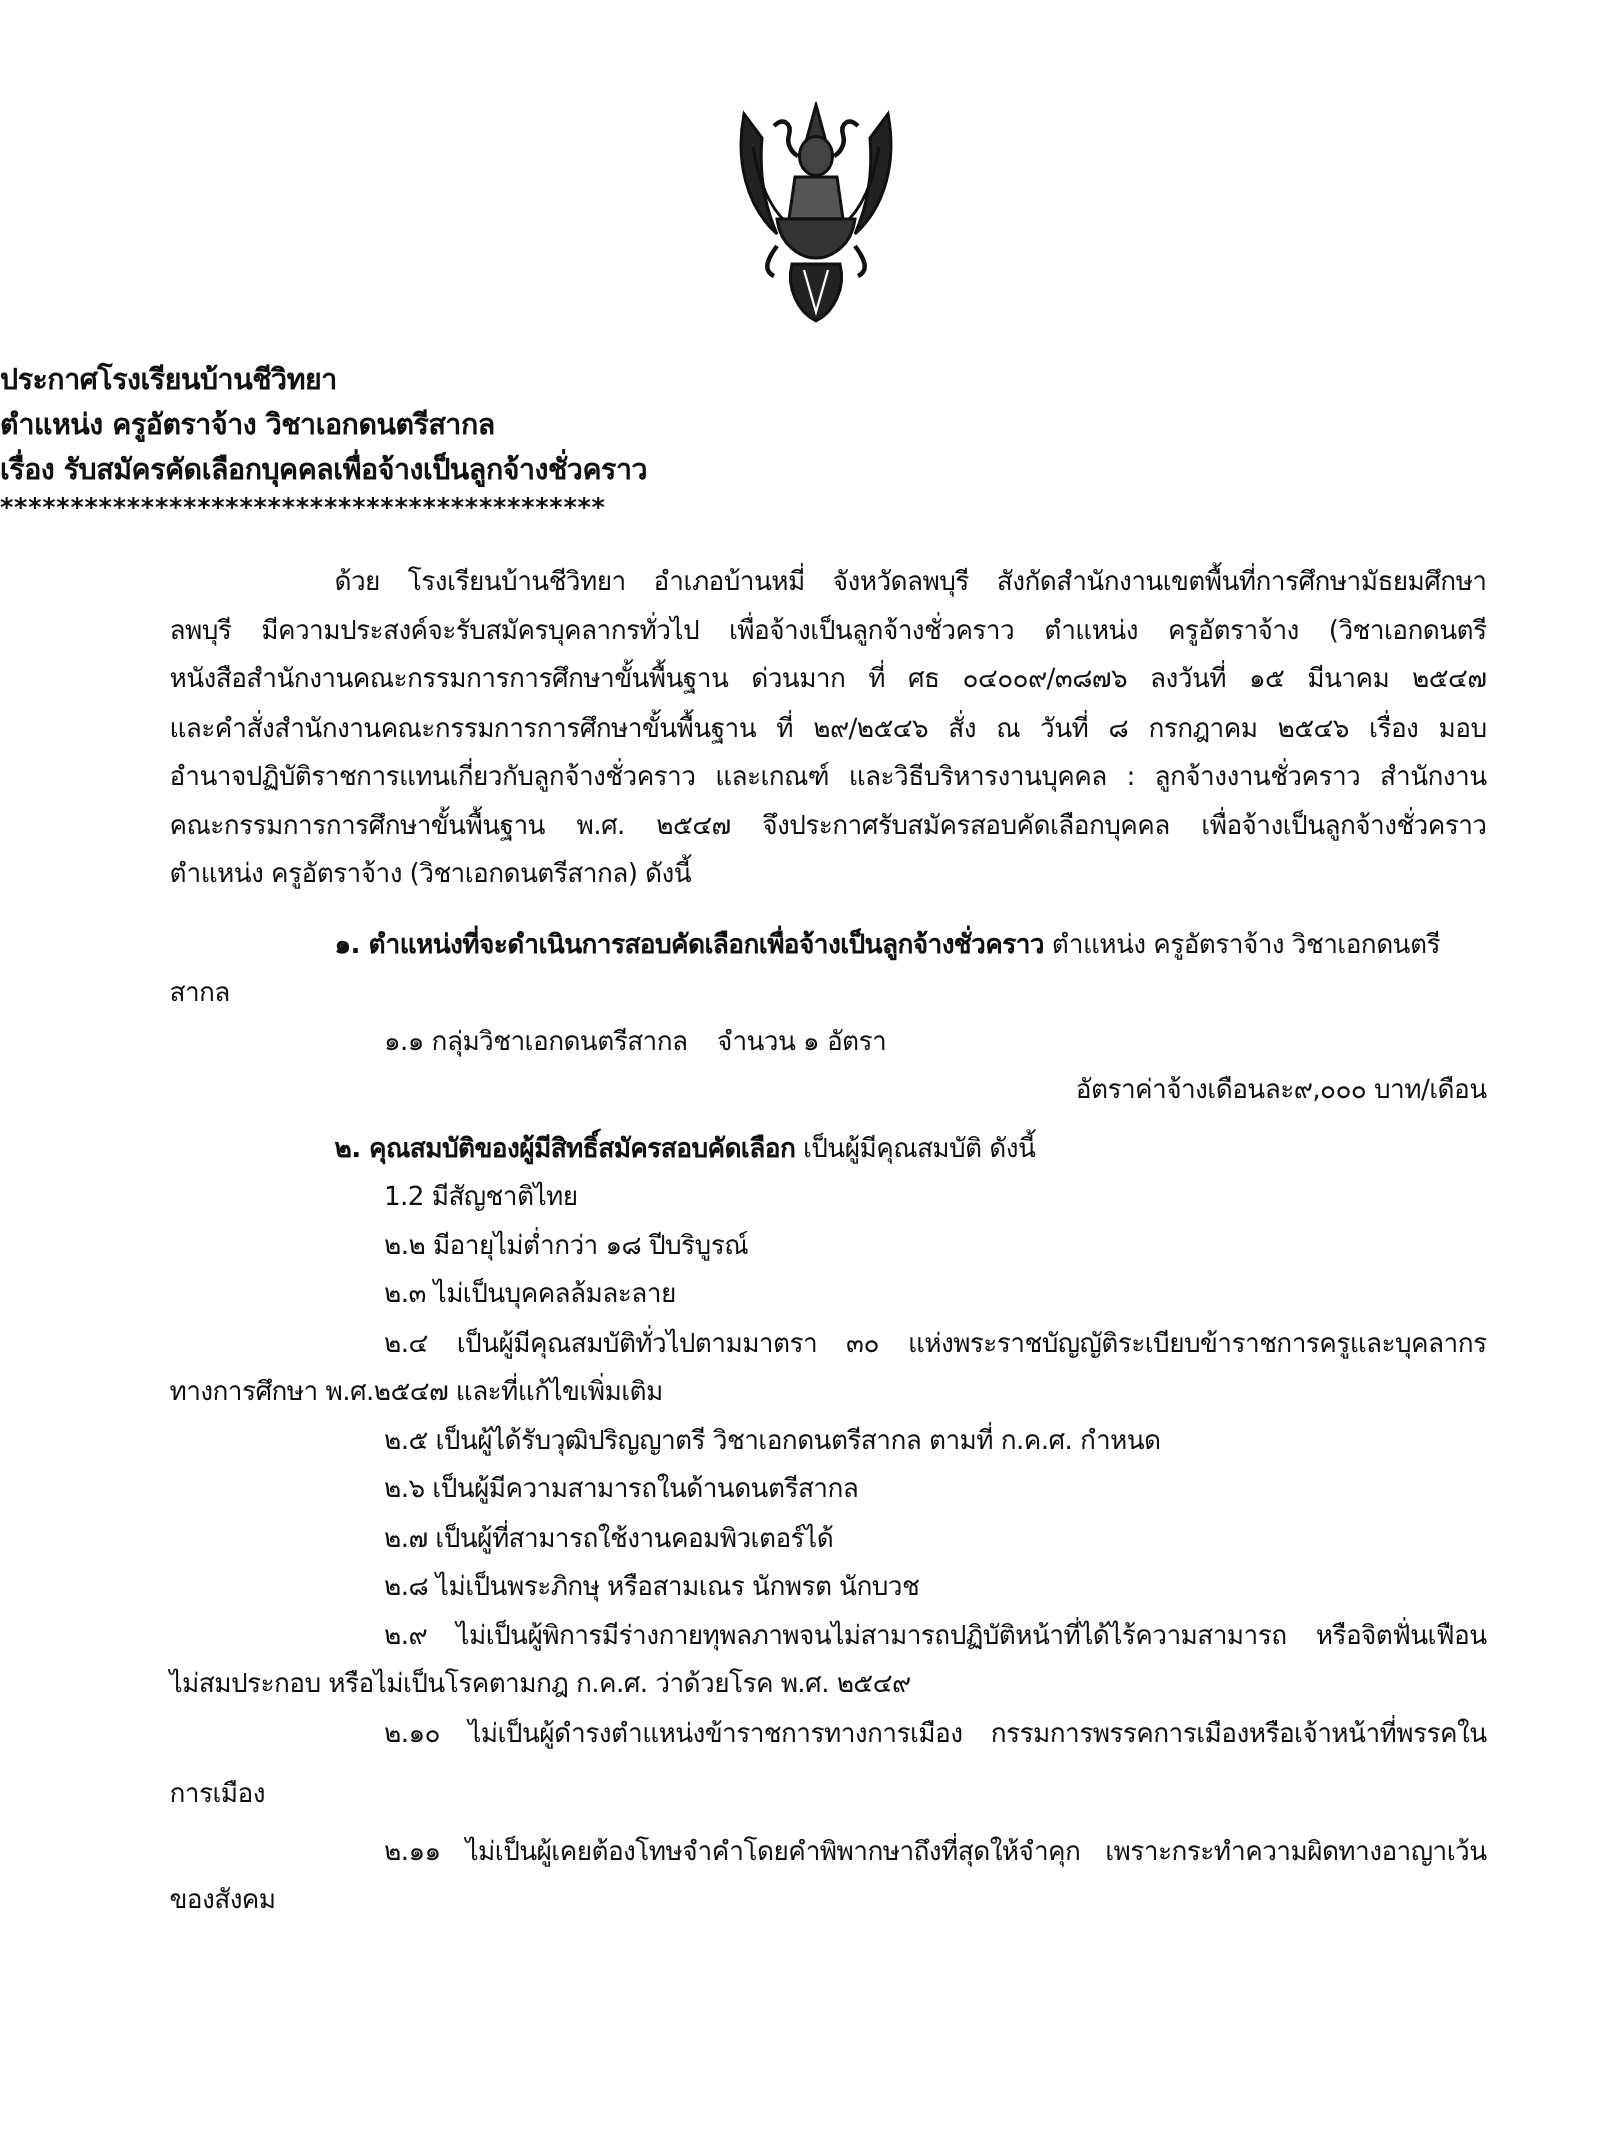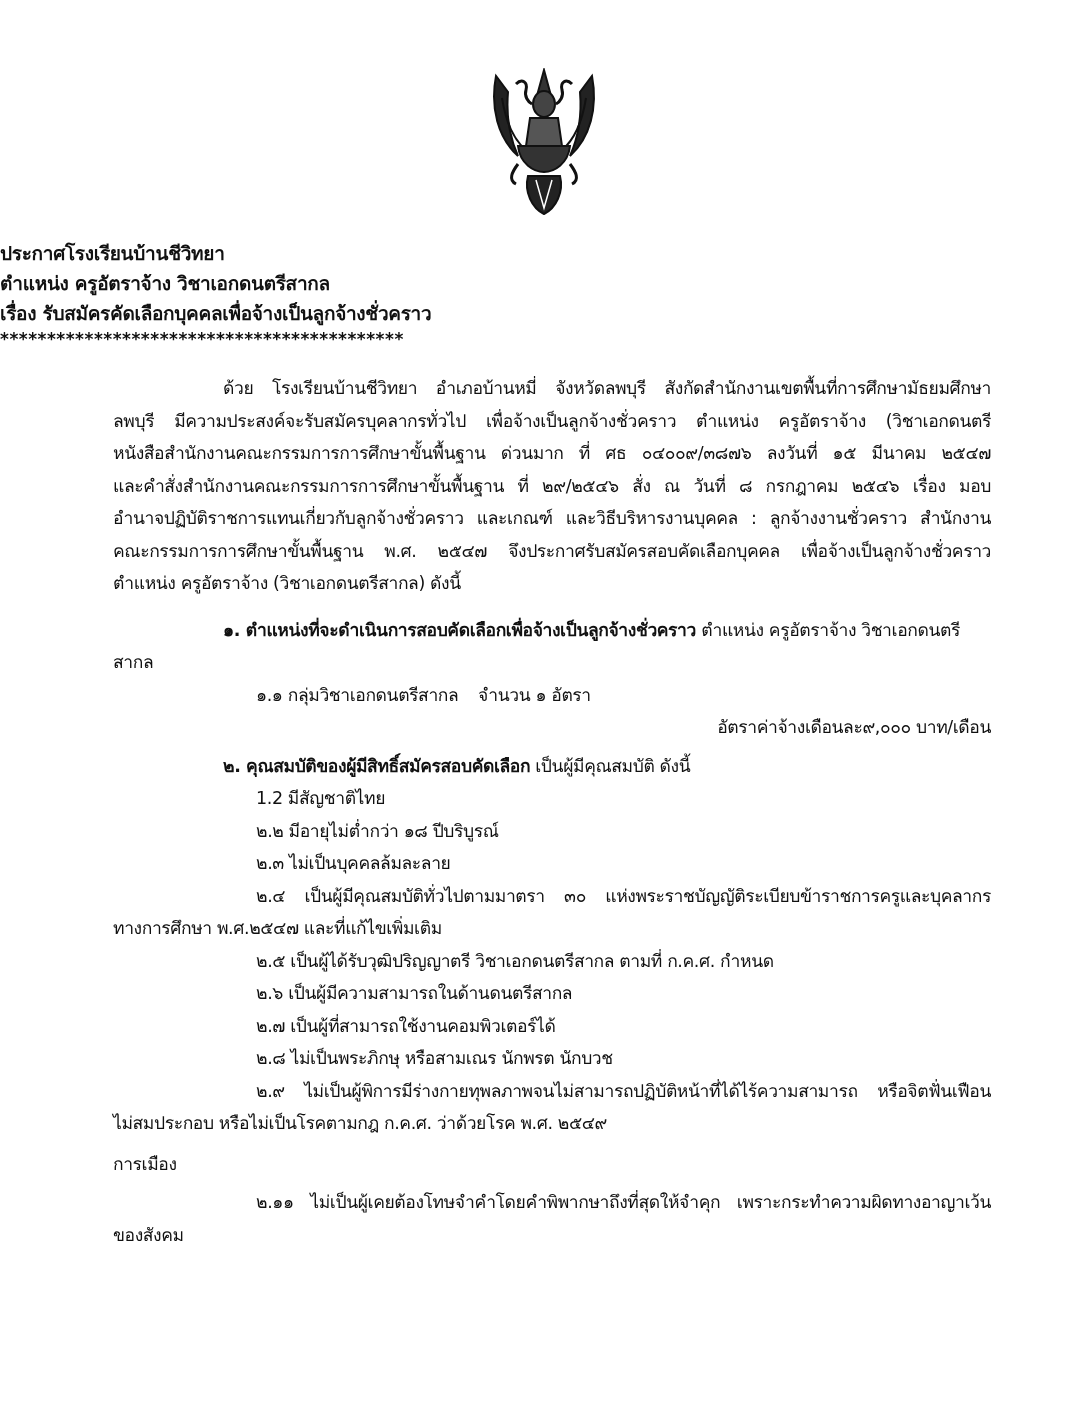--- a/index.html
+++ b/index.html
@@ -95,17 +95,18 @@
     <div class="line ind2">๒.๒ มีอายุไม่ต่ำกว่า ๑๘ ปีบริบูรณ์</div>
     <div class="line ind2">๒.๓ ไม่เป็นบุคคลล้มละลาย</div>
     <div class="line ind2 justify">๒.๔ เป็นผู้มีคุณสมบัติทั่วไปตามมาตรา ๓๐ แห่งพระราชบัญญัติระเบียบข้าราชการครูและบุคลากร</div>
     <div class="line">ทางการศึกษา พ.ศ.๒๕๔๗ และที่แก้ไขเพิ่มเติม</div>
     <div class="line ind2">๒.๕ เป็นผู้ได้รับวุฒิปริญญาตรี วิชาเอกดนตรีสากล ตามที่ ก.ค.ศ. กำหนด</div>
     <div class="line ind2">๒.๖ เป็นผู้มีความสามารถในด้านดนตรีสากล</div>
     <div class="line ind2">๒.๗ เป็นผู้ที่สามารถใช้งานคอมพิวเตอร์ได้</div>
     <div class="line ind2">๒.๘ ไม่เป็นพระภิกษุ หรือสามเณร  นักพรต นักบวช</div>
     <div class="line ind2 justify">๒.๙ ไม่เป็นผู้พิการมีร่างกายทุพลภาพจนไม่สามารถปฏิบัติหน้าที่ได้ไร้ความสามารถ หรือจิตฟั่นเฟือน</div>
     <div class="line">ไม่สมประกอบ หรือไม่เป็นโรคตามกฎ ก.ค.ศ. ว่าด้วยโรค พ.ศ. ๒๕๔๙</div>
+    <div class="line ind2 justify">๒.๑๐ ไม่เป็นผู้ดำรงตำแหน่งข้าราชการทางการเมือง กรรมการพรรคการเมืองหรือเจ้าหน้าที่พรรคใน</div>
     <div class="line" style="margin-top:8px">การเมือง</div>
     <div class="line ind2 justify" style="margin-top:6px">๒.๑๑ ไม่เป็นผู้เคยต้องโทษจำคำโดยคำพิพากษาถึงที่สุดให้จำคุก เพราะกระทำความผิดทางอาญาเว้น</div>
     <div class="line">ของสังคม</div>
   </div>
 </div>
 
 </body></html>

